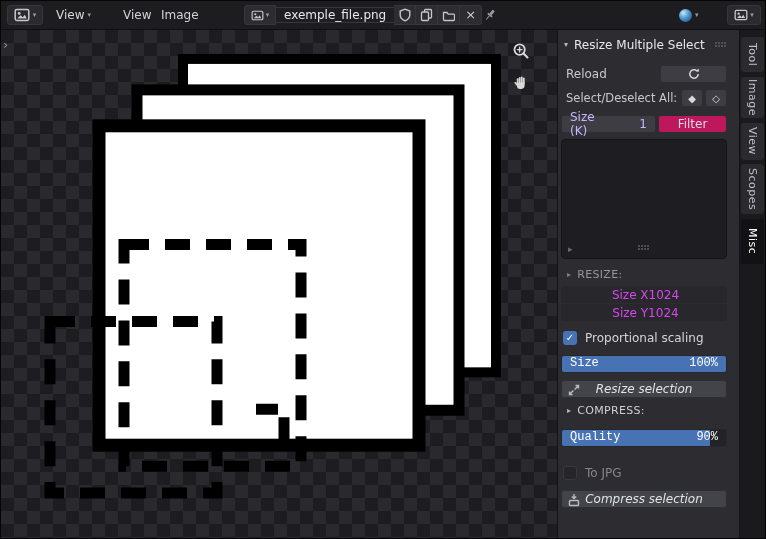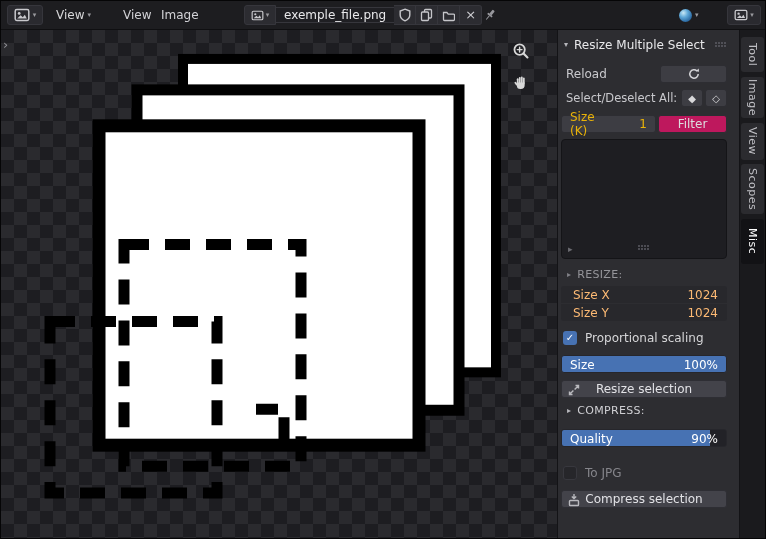--- a/index.html
+++ b/index.html
@@ -51,46 +51,46 @@
   .grip-dots{margin-left:auto;width:12px;height:6px;position:relative;}
   .grip-dots::before{content:"";position:absolute;width:2px;height:2px;border-radius:50%;background:#5d5d64;
     box-shadow:3px 0 0 #5d5d64,6px 0 0 #5d5d64,9px 0 0 #5d5d64,0 3px 0 #5d5d64,3px 3px 0 #5d5d64,6px 3px 0 #5d5d64,9px 3px 0 #5d5d64;}
   .rowlbl{position:absolute;left:5px;top:0;height:18px;display:flex;align-items:center;color:#c9c9cd;white-space:nowrap;}
   .row-reload{top:35px;height:18px;}
   .w-btn{position:absolute;right:0;top:0;width:67px;height:18px;background:#3d3d43;border:1px solid #2d2d32;border-radius:3px;display:flex;align-items:center;justify-content:center;box-sizing:border-box;}
   .row-select{top:59px;height:18px;font-size:11.5px;}
   .icon-btn{position:absolute;top:0;width:22px;height:18px;background:#3d3d43;border:1px solid #2d2d32;border-radius:3px;display:flex;align-items:center;justify-content:center;box-sizing:border-box;font-size:10px;color:#d8d8da;}
   .ib-1{right:24px;} .ib-2{right:0;}
   .row-btns{top:85px;height:18px;}
-  .num-btn{position:absolute;left:0;top:0;width:95px;height:18px;background:#3d3d43;border:1px solid #2d2d32;border-radius:3px;display:flex;align-items:center;justify-content:space-between;padding:0 8px;box-sizing:border-box;color:#eab308;gap:24px;}
+  .num-btn{position:absolute;left:0;top:0;width:95px;height:18px;background:#3d3d43;border:1px solid #2d2d32;border-radius:3px;display:flex;align-items:center;justify-content:space-between;padding:0 8px;box-sizing:border-box;color:#c4b5fd;gap:24px;}
   .filter-btn{position:absolute;left:97px;right:0;top:0;height:18px;background:#be185d;border:1px solid #2d2d32;border-radius:3px;display:flex;align-items:center;justify-content:center;box-sizing:border-box;color:#dcdcde;}
   .listbox{top:109px;height:120px;background:#1e1e22;border:1px solid #141417;border-radius:4px;}
   .lb-tri{position:absolute;left:6px;bottom:4px;font-size:9px;color:#6c6c72;line-height:1;}
   .lb-grip{position:absolute;left:50%;bottom:7px;transform:translateX(-50%);width:12px;height:6px;}
   .lb-grip::before{content:"";position:absolute;width:2px;height:2px;border-radius:50%;background:#5d5d64;
     box-shadow:3px 0 0 #5d5d64,6px 0 0 #5d5d64,9px 0 0 #5d5d64,0 3px 0 #5d5d64,3px 3px 0 #5d5d64,6px 3px 0 #5d5d64,9px 3px 0 #5d5d64;}
   .section{display:flex;align-items:center;gap:6px;font-size:11px;letter-spacing:.3px;}
   .sec-resize{top:238px;left:9px;color:#95959a;}
   .sec-resize .tri{color:#808086;font-size:8px;}
   .sec-compress{top:374px;left:9px;color:#cfcfd3;}
-  .dfield{height:17px;background:#28282c;display:flex;align-items:center;justify-content:space-between;padding:0 9px 0 12px;color:#fdba74;box-sizing:border-box;}
+  .dfield{height:17px;background:#28282c;display:flex;align-items:center;justify-content:center;padding:0 9px 0 12px;color:#d946ef;box-sizing:border-box;}
   .dfield-x{top:256px;border-radius:3px 3px 0 0;}
   .dfield-y{top:274px;border-radius:0 0 3px 3px;}
   .checkrow{display:flex;align-items:center;gap:8px;height:16px;}
   .row-prop{top:300px;left:5px;}
   .row-pack{top:412px;left:5px;}
   .row-jpg{top:435px;left:5px;color:#85858b;}
   .checkbox{width:14px;height:14px;border-radius:3px;box-sizing:border-box;display:flex;align-items:center;justify-content:center;flex:0 0 auto;}
   .checked{background:#4772b3;color:#fff;font-size:10px;line-height:1;}
   .unchecked{background:#222226;border:1px solid #44444a;}
   .unchecked-dim{background:#26262a;border:1px solid #38383e;}
-  .slider{height:18px;border-radius:3px;display:flex;align-items:flex-end;justify-content:space-between;padding:0 8px;color:#fff;box-sizing:border-box;border:1px solid #26262b;}
+  .slider{height:18px;border-radius:3px;display:flex;align-items:flex-start;justify-content:space-between;padding:0 8px;color:#fff;box-sizing:border-box;border:1px solid #26262b;font-family:Liberation Mono, monospace;}
   .slider-size{top:325px;background:#4772b3;}
   .slider-quality{top:399px;background:linear-gradient(to right,#4772b3 0 90%,#222227 90% 100%);}
-  .btn-wrap{height:18px;}
+  .btn-wrap{height:18px;font-style:italic;}
   .bw-resize{top:350px;} .bw-compress{top:460px;}
   .action-btn{position:absolute;inset:0;background:#43434a;border:1px solid #2e2e34;border-radius:3px;display:flex;align-items:center;justify-content:center;color:#e2e2e6;box-sizing:border-box;}
   .action-ico{position:absolute;left:5px;top:2px;}
   
   .tabstrip{position:absolute;left:739px;top:30px;right:1px;bottom:1px;background:#1a1a1d;border-left:1px solid #131316;box-sizing:border-box;}
   .tab{position:absolute;left:1px;width:23px;border-radius:3px;display:flex;align-items:center;justify-content:center;
     writing-mode:vertical-rl;font-size:11px;color:#bfbfc4;background:#2b2b2f;letter-spacing:.5px;cursor:default;}
   .tab-0{top:7px;height:35px;}
   .tab-1{top:47px;height:41px;}
   .tab-2{top:93px;height:37px;}

